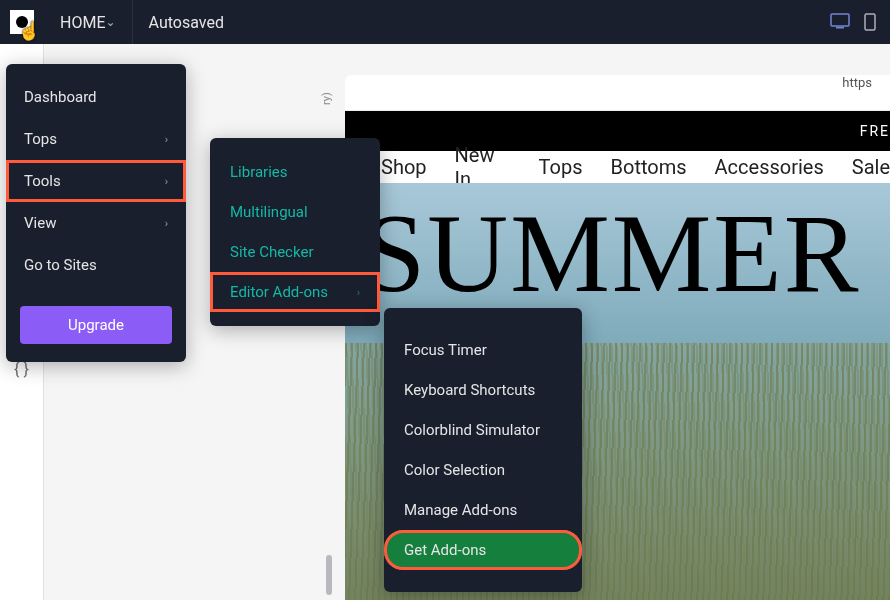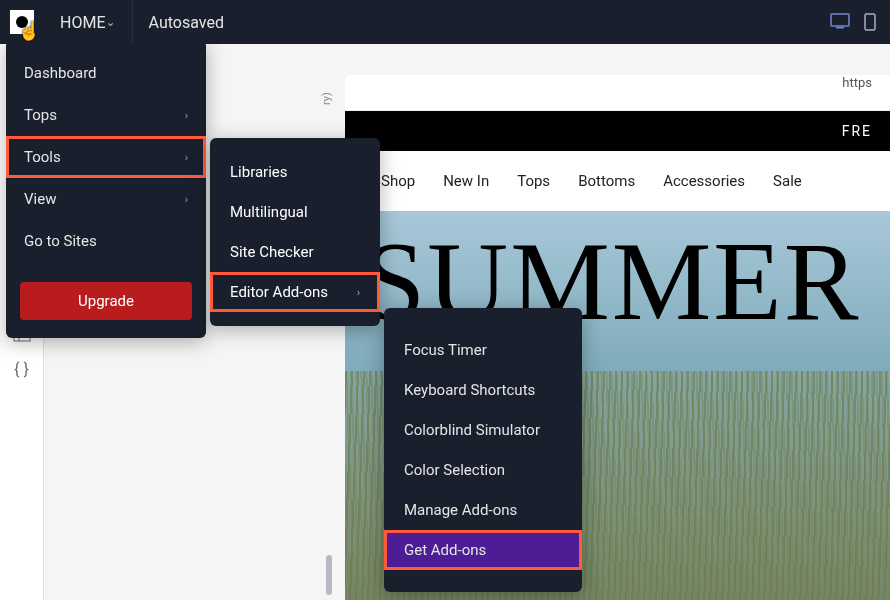--- a/index.html
+++ b/index.html
@@ -87,22 +87,22 @@
     top: 555px;
     width: 6px;
     height: 40px;
     background: #b8b8c0;
     border-radius: 3px;
   }
 
   
   .menu1 {
     position: absolute;
-    top: 40px; left: 6px;
-    width: 200px;
+    top: 64px; left: 6px;
+    width: 180px;
     background: #1a1f2e;
     border-radius: 6px;
     padding: 12px 0 18px 0;
     color: #e5e5e5;
     z-index: 90;
     box-shadow: 0 4px 20px rgba(0,0,0,0.3);
   }
   .menu-item {
     padding: 12px 18px;
     display: flex;
@@ -113,57 +113,57 @@
     position: relative;
   }
   .menu-item .sub-chev { font-size: 11px; opacity: 0.6; }
   .menu-item.highlight {
     outline: 3px solid #ff5a3c;
     outline-offset: -3px;
     text-align: center;
   }
   .upgrade {
     margin: 20px 14px 0 14px;
-    background: #b91c1c;
+    background: #8b5cf6;
     color: #fff;
     text-align: center;
     padding: 10px 0;
     border-radius: 4px;
     font-size: 15px;
     cursor: pointer;
   }
 
   
   .menu2 {
     position: absolute;
     top: 138px; left: 210px;
     width: 170px;
     background: #1a1f2e;
     border-radius: 6px;
     padding: 14px 0;
-    color: #ffffff;
+    color: #14b8a6;
     z-index: 90;
     box-shadow: 0 4px 20px rgba(0,0,0,0.3);
   }
   .menu2 .menu-item { padding: 11px 20px; }
 
   
   .menu3 {
     position: absolute;
     top: 308px; left: 384px;
     width: 198px;
     background: #1a1f2e;
     border-radius: 6px;
     padding: 22px 0;
     color: #e5e5e5;
     z-index: 90;
     box-shadow: 0 4px 20px rgba(0,0,0,0.3);
   }
   .menu3 .menu-item { padding: 11px 20px; font-size: 15px; }
-  .menu3 .menu-item.highlight { background: #4c1d95; }
+  .menu3 .menu-item.highlight { background: #15803d; border-radius: 19px; }
 
   
   .preview {
     position: absolute;
     top: 75px; left: 345px;
     right: 0; bottom: 0;
     background: #fff;
     overflow: hidden;
     border-radius: 6px 0 0 0;
   }
@@ -177,32 +177,31 @@
     color: #555;
     border-bottom: 1px solid #eee;
   }
   .promo-strip {
     height: 40px;
     background: #000;
     color: #fff;
     display: flex;
     align-items: center;
     justify-content: flex-end;
-    padding-right: 18px;
     font-size: 14px;
     letter-spacing: 2px;
   }
   .site-nav {
-    height: 60px;
+    height: 32px;
     background: #fff;
     display: flex;
     align-items: center;
     gap: 28px;
     padding-left: 36px;
-    font-size: 15px;
+    font-size: 20px;
     color: #222;
   }
   .hero {
     position: relative;
     height: 440px;
     background: linear-gradient(180deg, #a8c8d8 0%, #7ba8b8 40%, #8da890 100%);
     overflow: hidden;
   }
   .grass {
     position: absolute;

